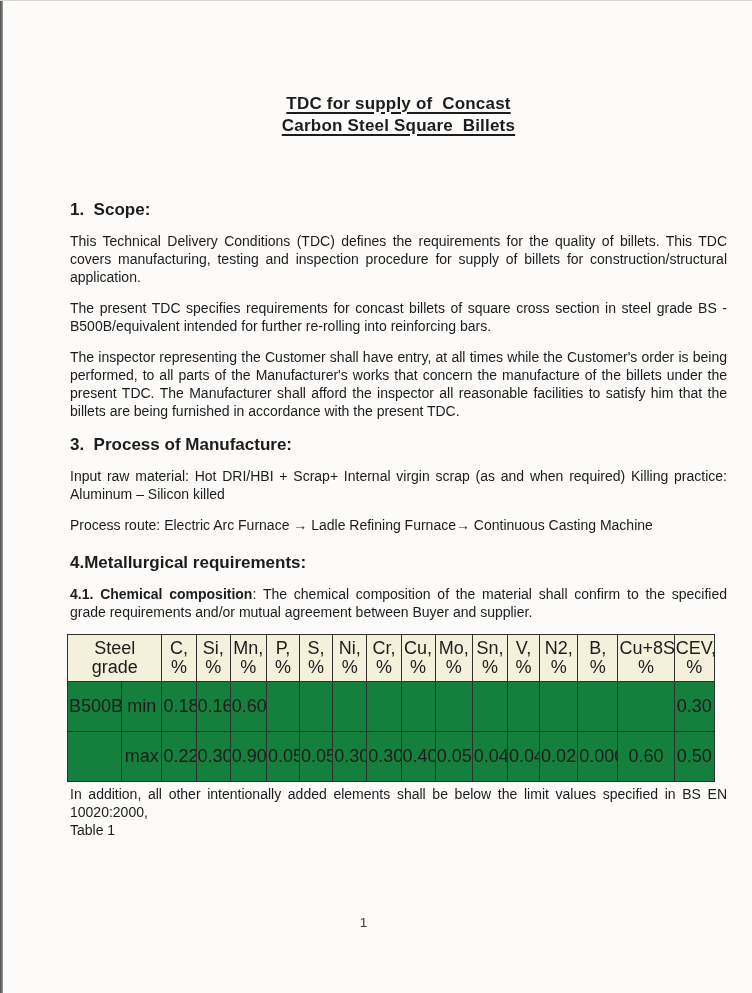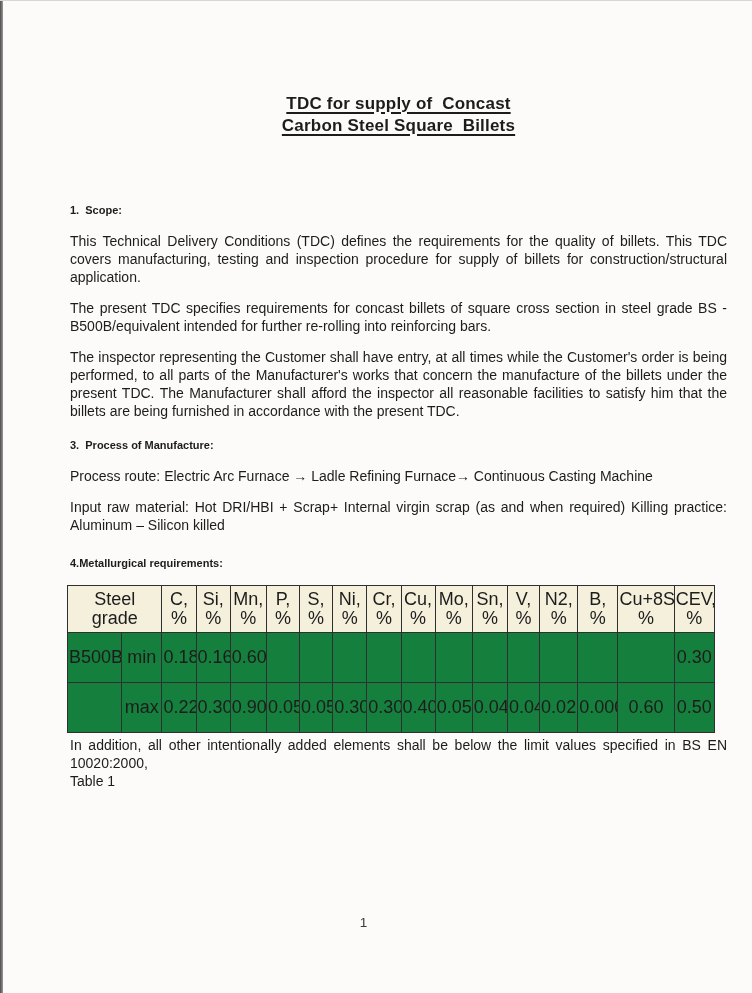--- a/index.html
+++ b/index.html
@@ -42,21 +42,21 @@
     letter-spacing: 0.2px;
   }
   .doc-title .title-line {
     display: inline-block;
     white-space: pre-wrap;
     text-decoration: underline;
     text-underline-offset: 3px;
     text-decoration-thickness: 1.5px;
   }
   .sec-heading {
-    font-size: 11px;
+    font-size: 17px;
     font-weight: bold;
     margin: 0;
     line-height: 18px;
     white-space: pre-wrap;
   }
   .para {
     font-size: 14px;
     line-height: 18px;
     text-align: justify;
     margin: 13px 0 0 0;
@@ -125,24 +125,25 @@
       <span class="title-line">Carbon Steel Square  Billets</span>
     </div>
 
     <div class="sec-heading h-scope">1.  Scope:</div>
     <p class="para">This Technical Delivery Conditions (TDC) defines the requirements for the quality of billets. This TDC covers manufacturing, testing and inspection procedure for supply of billets for construction/structural application.</p>
 
     <p class="para">The present TDC specifies requirements for concast billets of square cross section in steel grade BS - B500B/equivalent intended for further re-rolling into reinforcing bars.</p>
     <p class="para">The inspector representing the Customer shall have entry, at all times while the Customer's order is being performed, to all parts of the Manufacturer's works that concern the manufacture of the billets under the present TDC. The Manufacturer shall afford the inspector all reasonable facilities to satisfy him that the billets are being furnished in accordance with the present TDC.</p>
 
     <div class="sec-heading h-process">3.  Process of Manufacture:</div>
+    <p class="para">Input raw material: Hot DRI/HBI + Scrap+ Internal virgin scrap (as and when required) Killing practice: Aluminum – Silicon killed</p>
     <p class="para">Process route: Electric Arc Furnace → Ladle Refining Furnace→ Continuous Casting Machine</p>
-    <p class="para">Input raw material: Hot DRI/HBI + Scrap+ Internal virgin scrap (as and when required) Killing practice: Aluminum – Silicon killed</p>
 
     <div class="sec-heading h-metall">4.Metallurgical requirements:</div>
+    <p class="para para-41"><span class="lead">4.1. Chemical composition</span><span>: The chemical composition of the material shall confirm to the specified grade requirements and/or mutual agreement between Buyer and supplier.</span></p>
 
     <table class="chem">
       <colgroup>
         <col style="width:54px">
           <col style="width:40px">
         <col style="width:34px">
           <col style="width:34px">
           <col style="width:36px">
           <col style="width:33px">
           <col style="width:33px">

